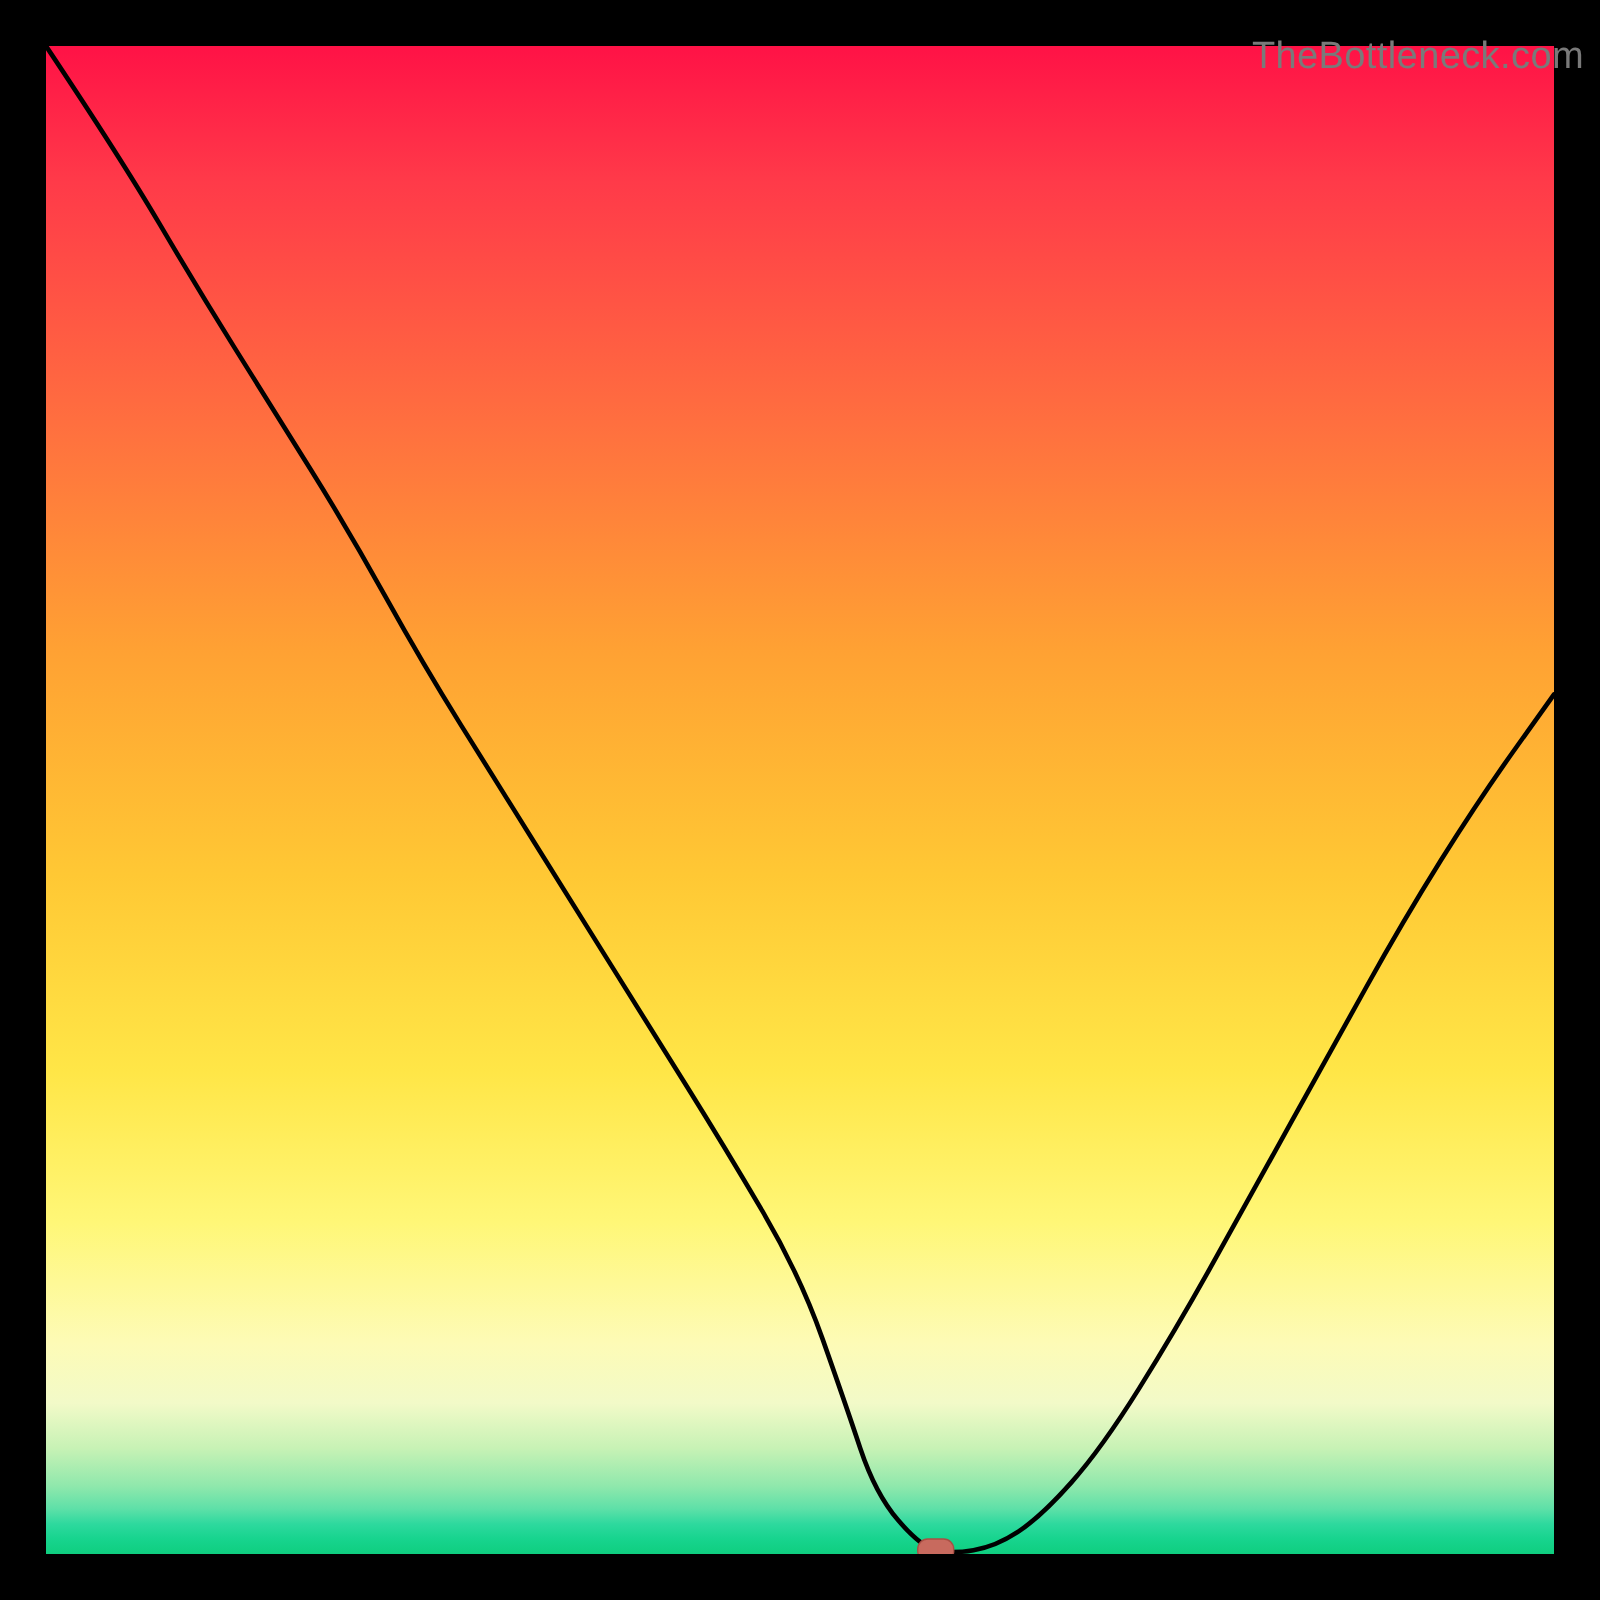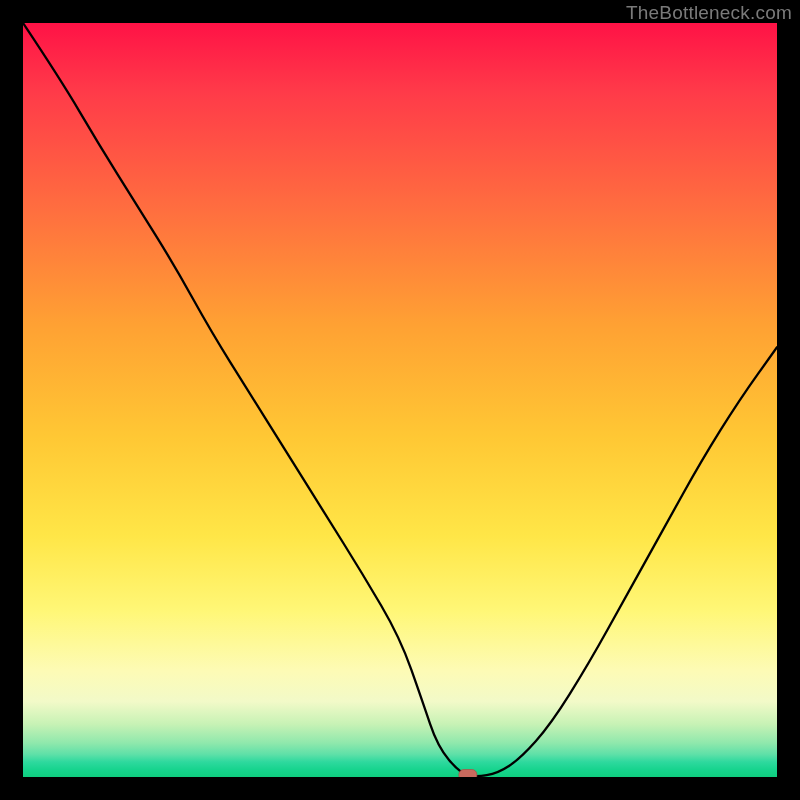--- a/index.html
+++ b/index.html
@@ -63,21 +63,21 @@
     stroke-linecap: round;
     stroke-linejoin: round;
   }
   .marker {
     fill: #c86a5e;
     stroke: #a94f44;
     stroke-width: 0.7;
   }
   .watermark {
     position: absolute;
-    top: 2px;
+    top: 18px;
     right: 8px;
     color: #7a7a7a;
     font-size: 19px;
     font-weight: 400;
     letter-spacing: 0.2px;
     user-select: none;
   }
 </style>
 </head>
 <body>

